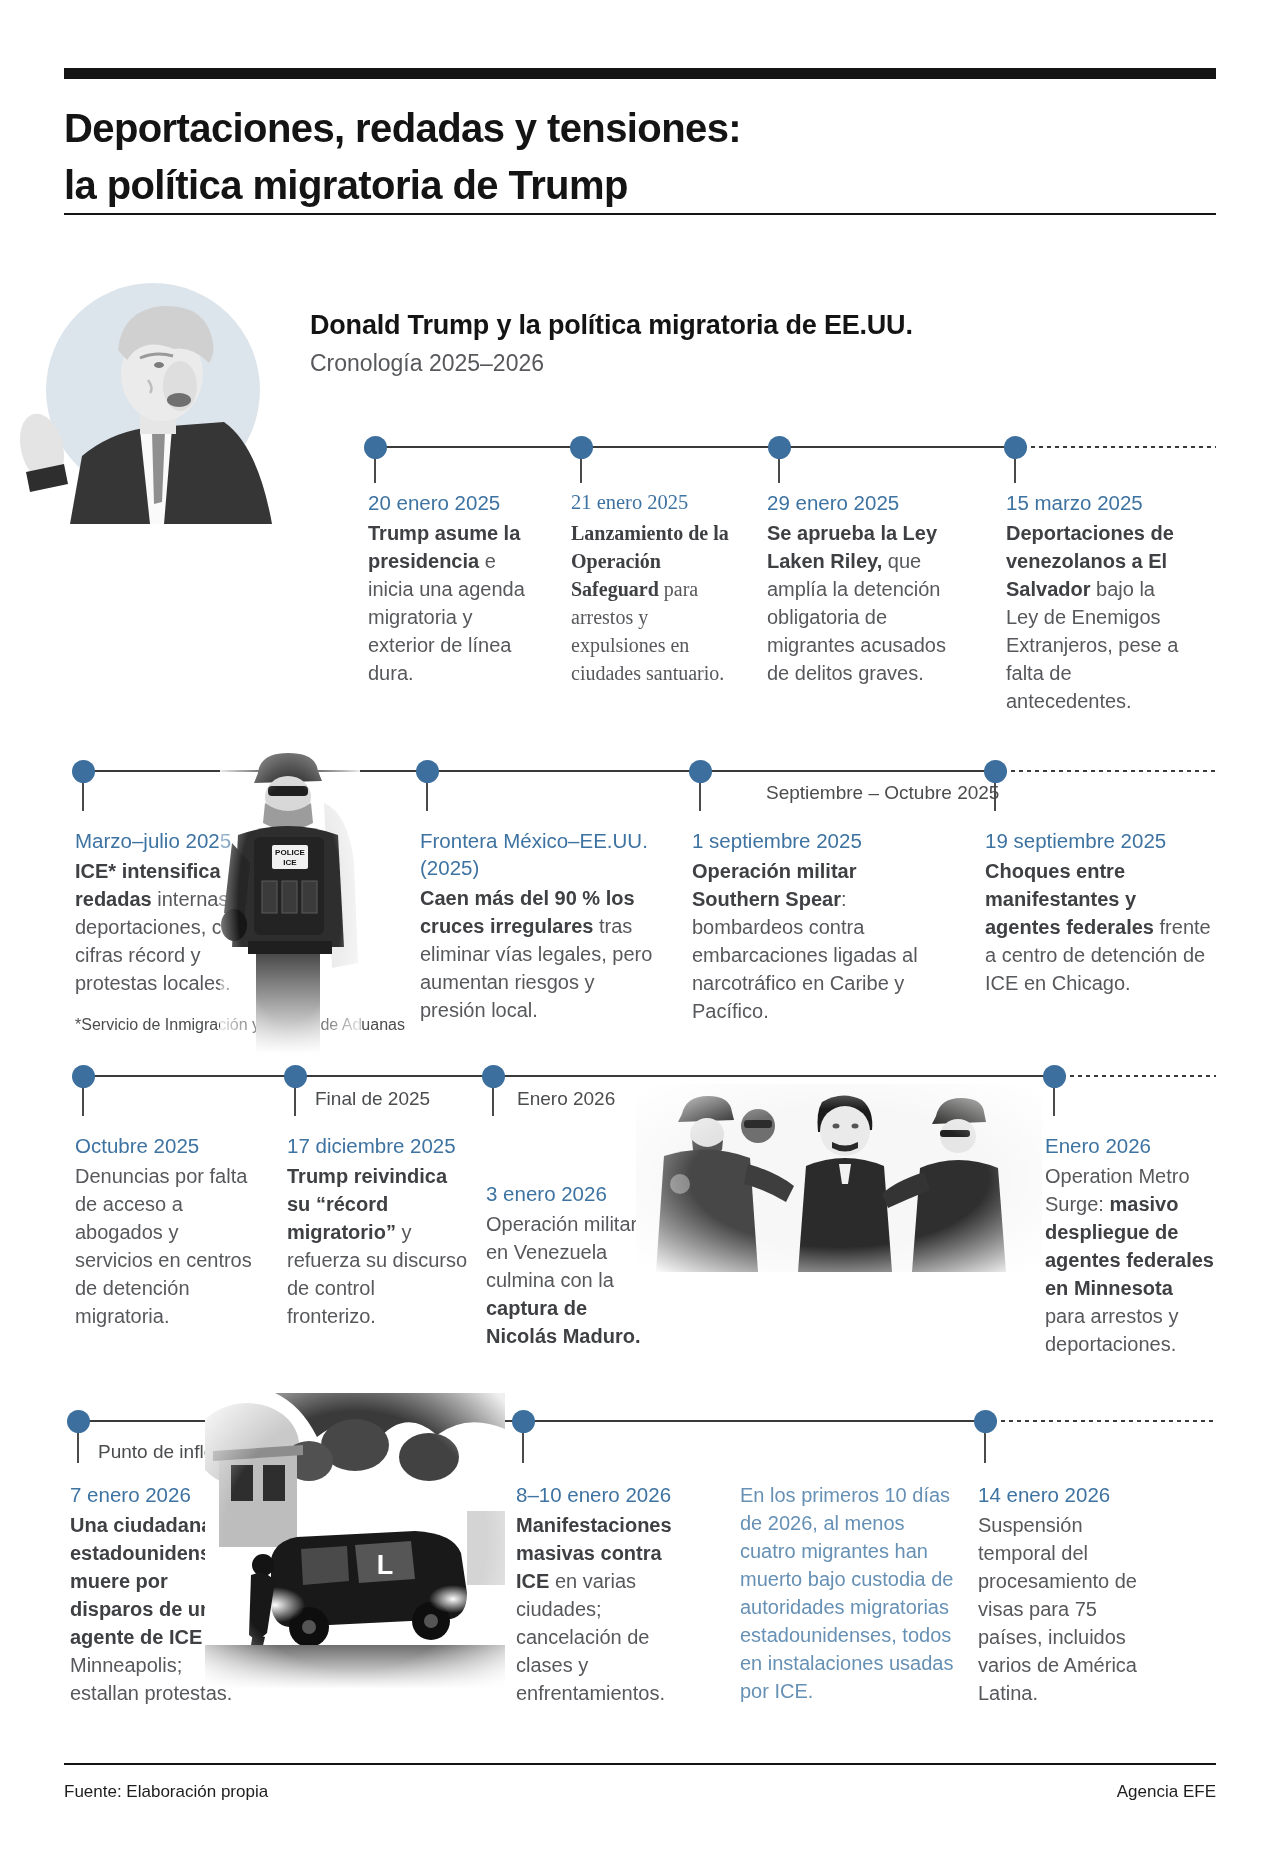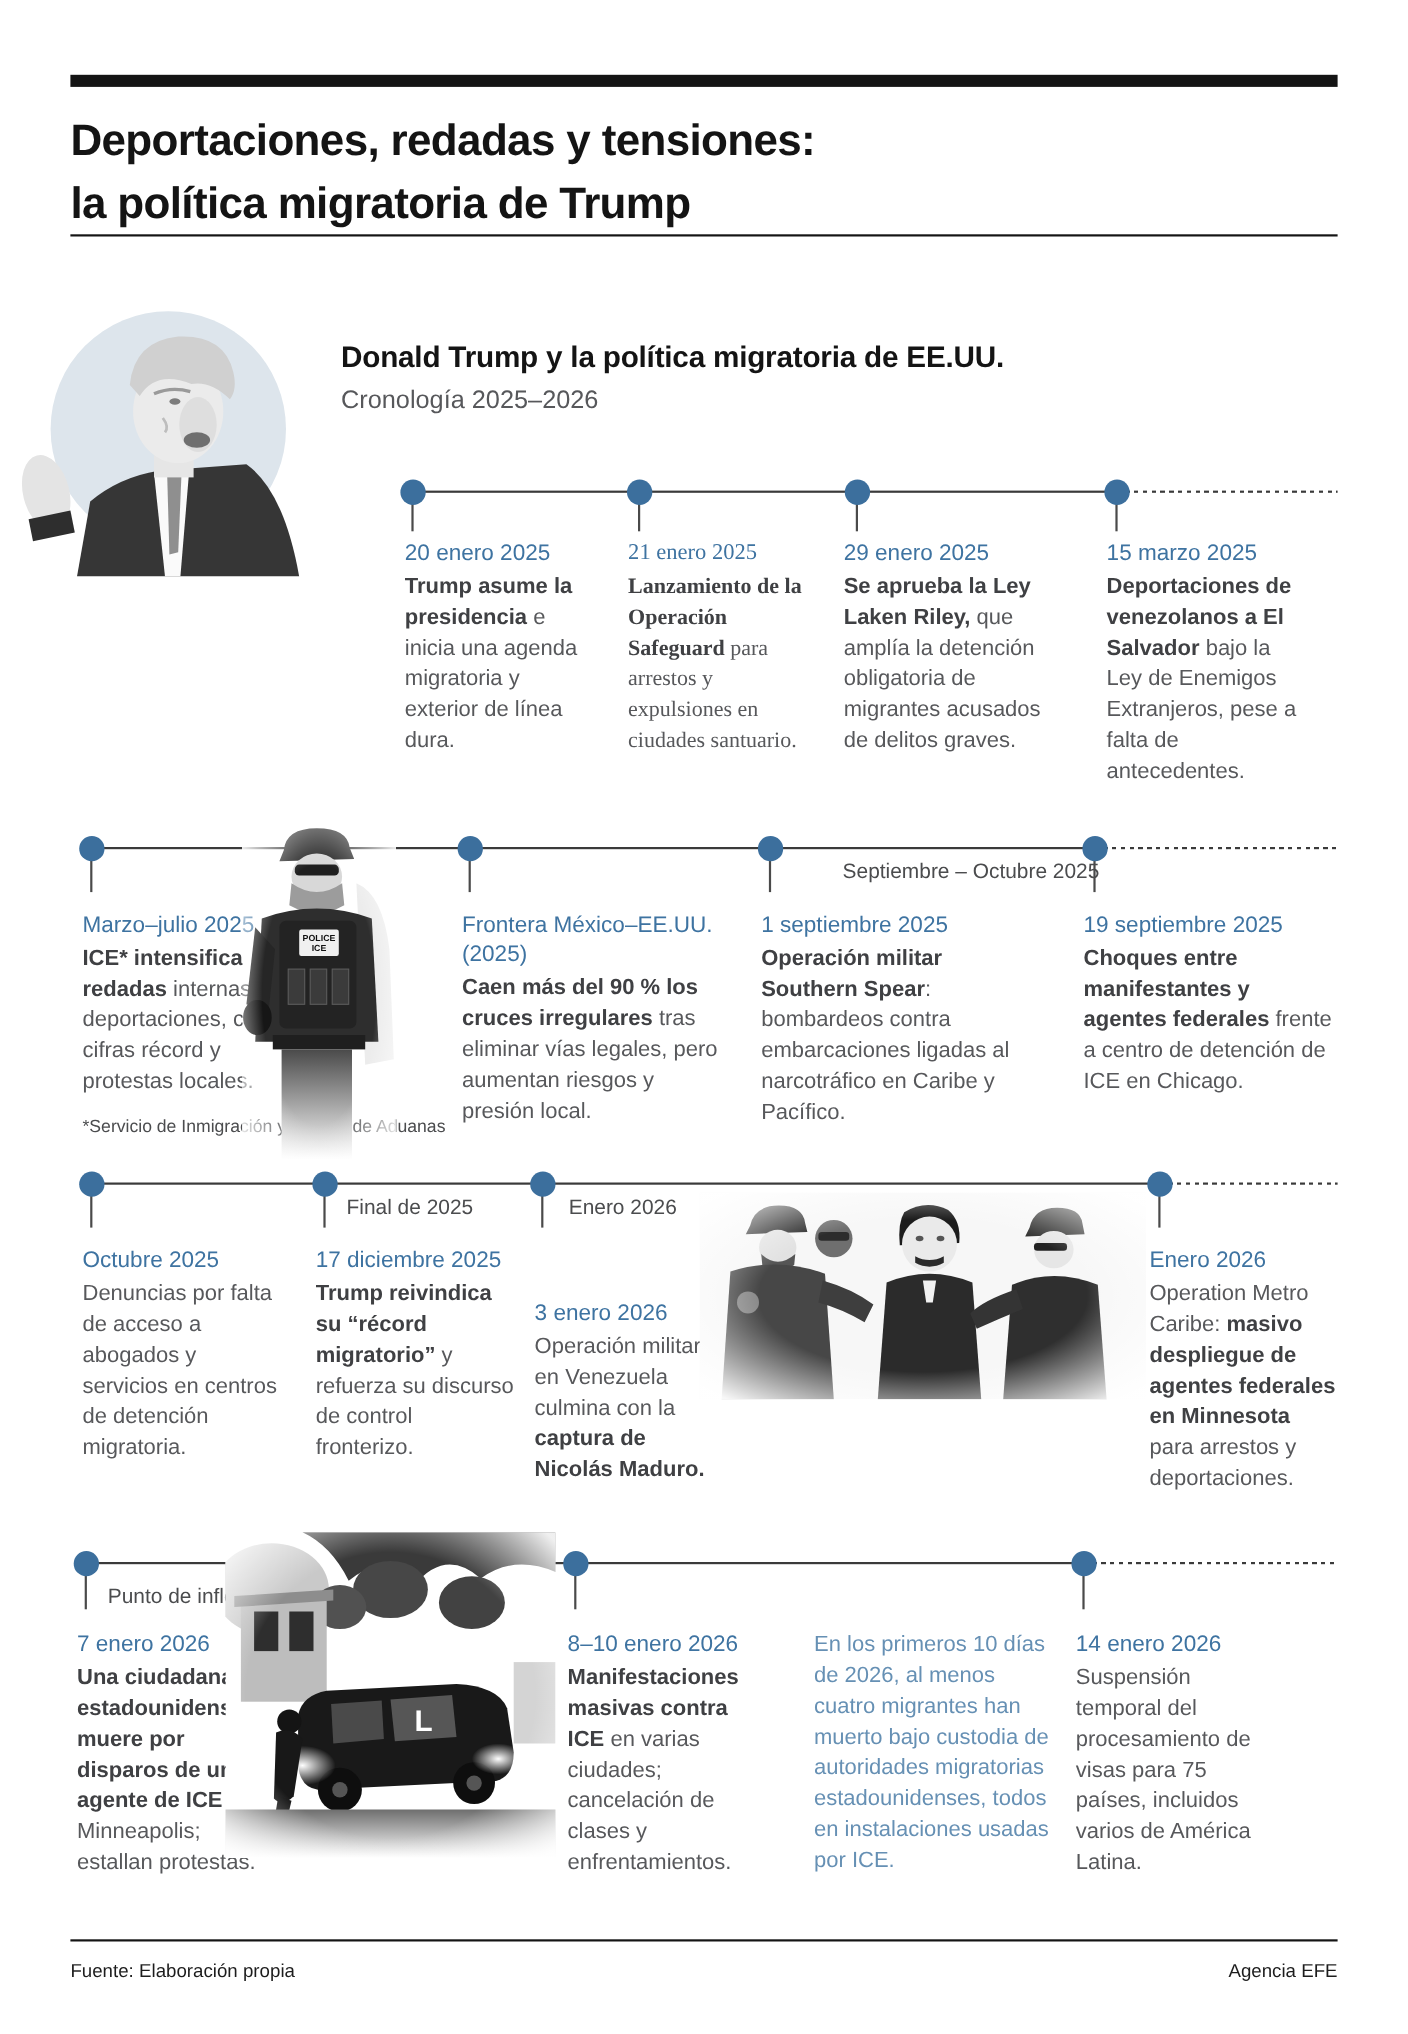--- a/index.html
+++ b/index.html
@@ -180,21 +180,21 @@
   <div class="abs" style="left:287px;top:1132px;width:182px;">
     <div class="event-date">17 diciembre 2025</div>
     <div class="event-body"><span class="seg-b">Trump reivindica su “récord migratorio”</span><span> y refuerza su discurso de control fronterizo.</span></div>
   </div>
   <div class="abs" style="left:486px;top:1132px;width:168px;margin-top:48px;">
     <div class="event-date">3 enero 2026</div>
     <div class="event-body"><span>Operación militar en Venezuela culmina con la </span><span class="seg-b">captura de Nicolás Maduro.</span></div>
   </div>
   <div class="abs" style="left:1045px;top:1132px;width:172px;">
     <div class="event-date">Enero 2026</div>
-    <div class="event-body"><span>Operation Metro Caribe: </span><span class="seg-b">masivo despliegue de agentes federales en Minnesota</span><span> para arrestos y deportaciones.</span></div>
+    <div class="event-body"><span>Operation Metro Surge: </span><span class="seg-b">masivo despliegue de agentes federales en Minnesota</span><span> para arrestos y deportaciones.</span></div>
   </div>
 
   <div class="abs photo" style="left:636px;top:1084px;width:406px;height:188px;">
     <svg viewBox="0 0 406 188">
       <g>
         <rect x="0" y="0" width="406" height="188" fill="#f7f7f7"></rect>
         <circle cx="122" cy="42" r="17" fill="#6f6f6f"></circle>
         <rect x="108" y="36" width="28" height="8" rx="3" fill="#2c2c2c"></rect>
         <path d="M46,30 Q50,12 72,12 Q94,12 96,28 L98,36 L42,38 Z" fill="#262626"></path>
         <ellipse cx="71" cy="50" rx="17" ry="16" fill="#e2e2e2"></ellipse>

